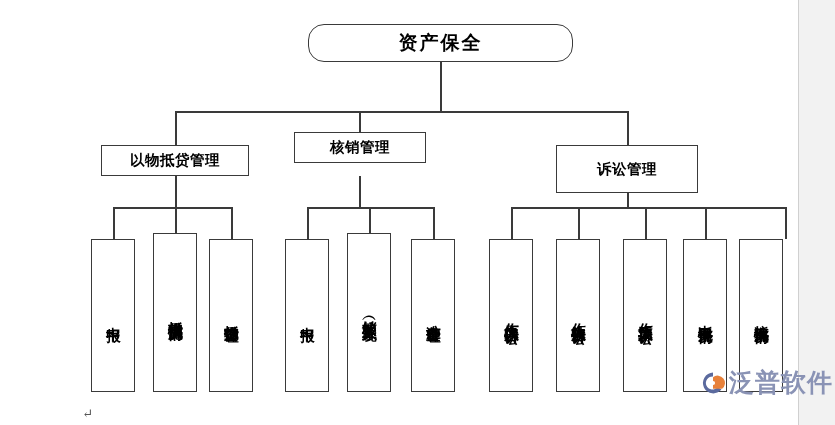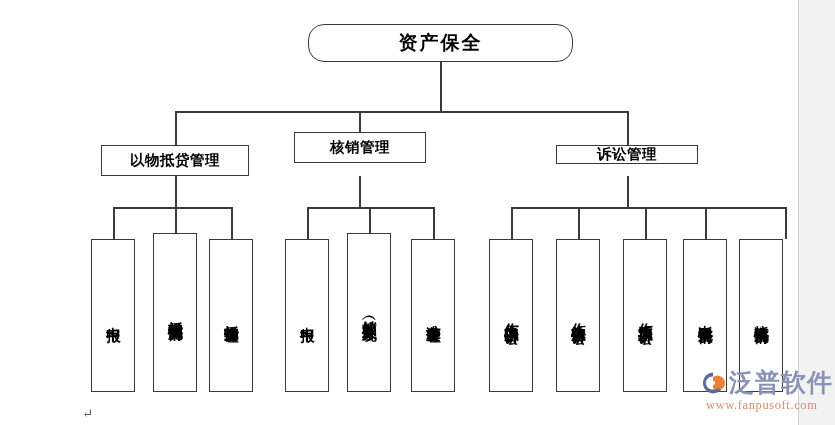--- a/index.html
+++ b/index.html
@@ -156,21 +156,21 @@
   <div class="node node-root" style="left:308px; top:24px; width:265px; height:38px;border-radius:16px;">
     <span>资产保全</span>
   </div>
 
   <div class="node node-l2" style="left:101px; top:145px; width:148px; height:31px;">
     <span>以物抵贷管理</span>
   </div>
   <div class="node node-l2" style="left:294px; top:132px; width:132px; height:31px;">
     <span>核销管理</span>
   </div>
-  <div class="node node-l2" style="left:556px; top:145px; width:142px; height:19px;">
+  <div class="node node-l2" style="left:556px; top:145px; width:142px; height:48px;">
     <span>诉讼管理</span>
   </div>
 
   <div class="node node-leaf" style="left:91px; top:239px; width:44px; height:153px;">
     <span class="vtext">申报</span>
   </div>
   <div class="node node-leaf" style="left:153px; top:233px; width:44px; height:159px;">
     <span class="vtext">抵贷物实施情况</span>
   </div>
   <div class="node node-leaf" style="left:209px; top:239px; width:44px; height:153px;">
@@ -207,16 +207,15 @@
 
   <div class="watermark" style="left:700px; top:366px;">
     <div class="wm-row">
       <svg class="wm-mark" viewBox="0 0 40 40">
         <path d="M20 4 A16 16 0 1 0 33 30 L27 26 A10 10 0 1 1 20 10 Z" fill="#5b6a9e"></path>
         <path d="M20 11 L20 29 L34 29 A10 10 0 0 0 20 11 Z" fill="#e8813a"></path>
         <circle cx="20" cy="20" r="3.2" fill="#ffffff"></circle>
       </svg>
       <span class="wm-name">泛普软件</span>
     </div>
-    <div class="wm-url">www.fanpusoft.com</div>
   </div>
 
 </div>
 
 </body></html>

